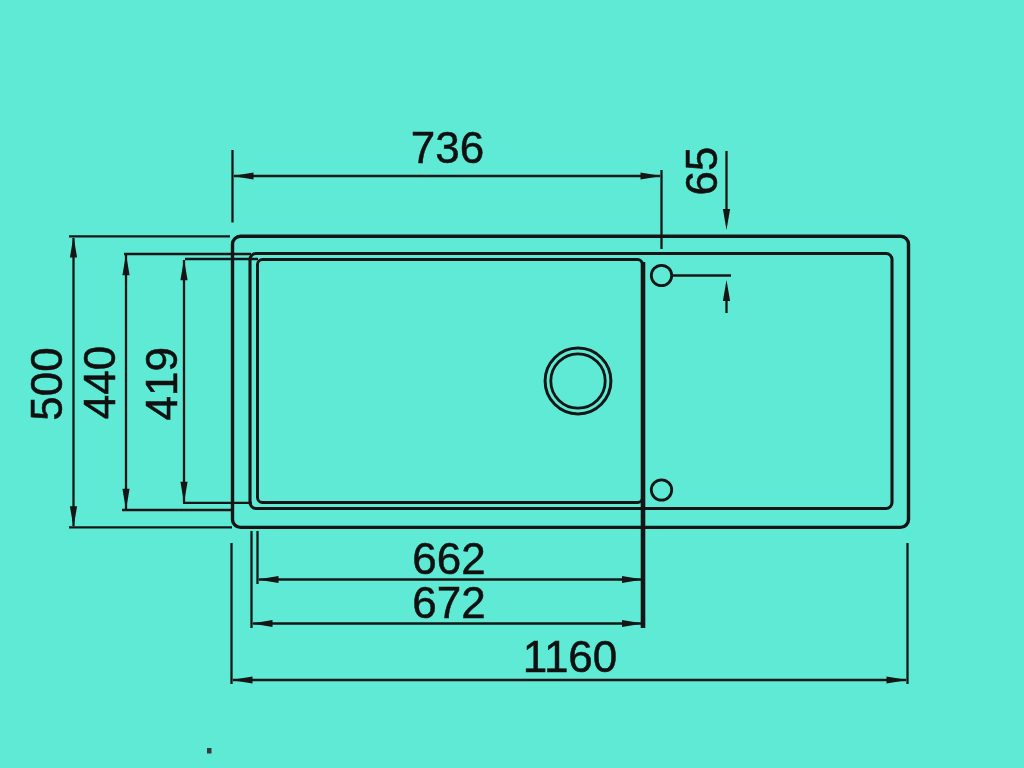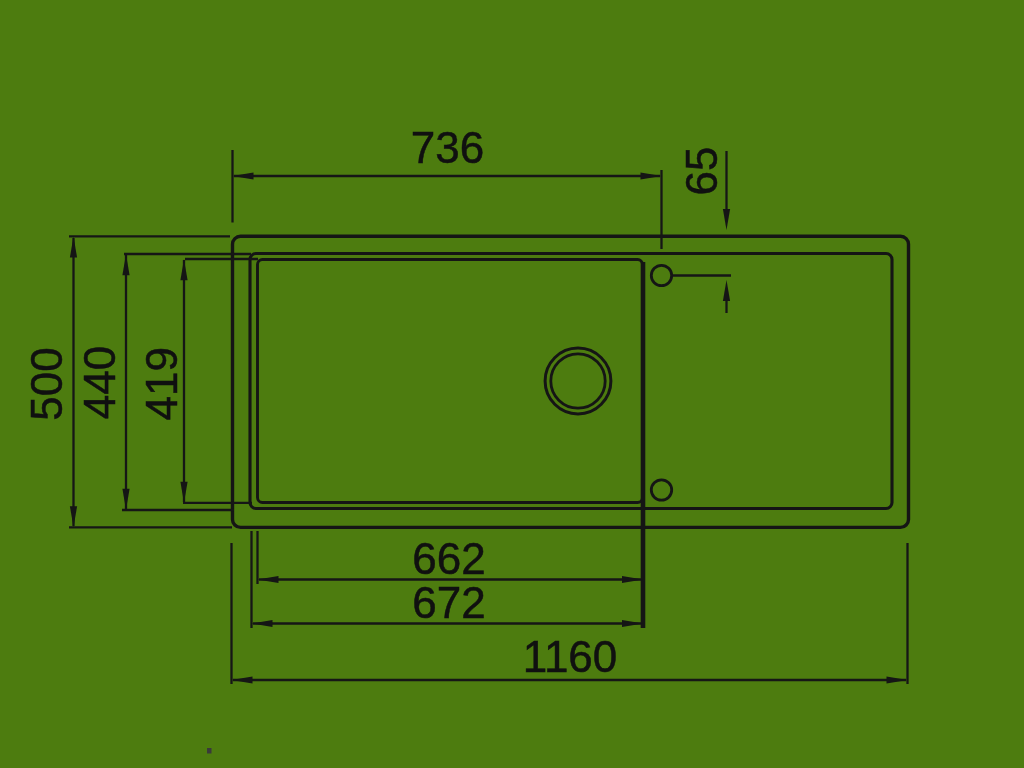--- a/index.html
+++ b/index.html
@@ -1,16 +1,16 @@
 <!DOCTYPE html>
 <html><head>
 <meta charset="utf-8">
 <style>
   html,body{margin:0;padding:0;background:#ffffff;}
-  .stage{position:relative;width:1024px;height:768px;background:#4d7c0f;overflow:hidden;}
+  .stage{position:relative;width:1024px;height:768px;background:#5eead4;overflow:hidden;}
   svg{position:absolute;left:0;top:0;filter:blur(0.6px);}
   text{font-family:"Liberation Sans",sans-serif;font-size:44px;fill:#101010;stroke:#101010;stroke-width:0.5;}
 </style>
 </head>
 <body>
 <div class="stage">
 <svg width="1024" height="768" viewBox="0 0 1024 768">
   <g stroke="#151515" fill="none">
 
     <rect x="232.5" y="236.3" width="676" height="291.1" rx="8" ry="8" stroke-width="3.4"></rect>

